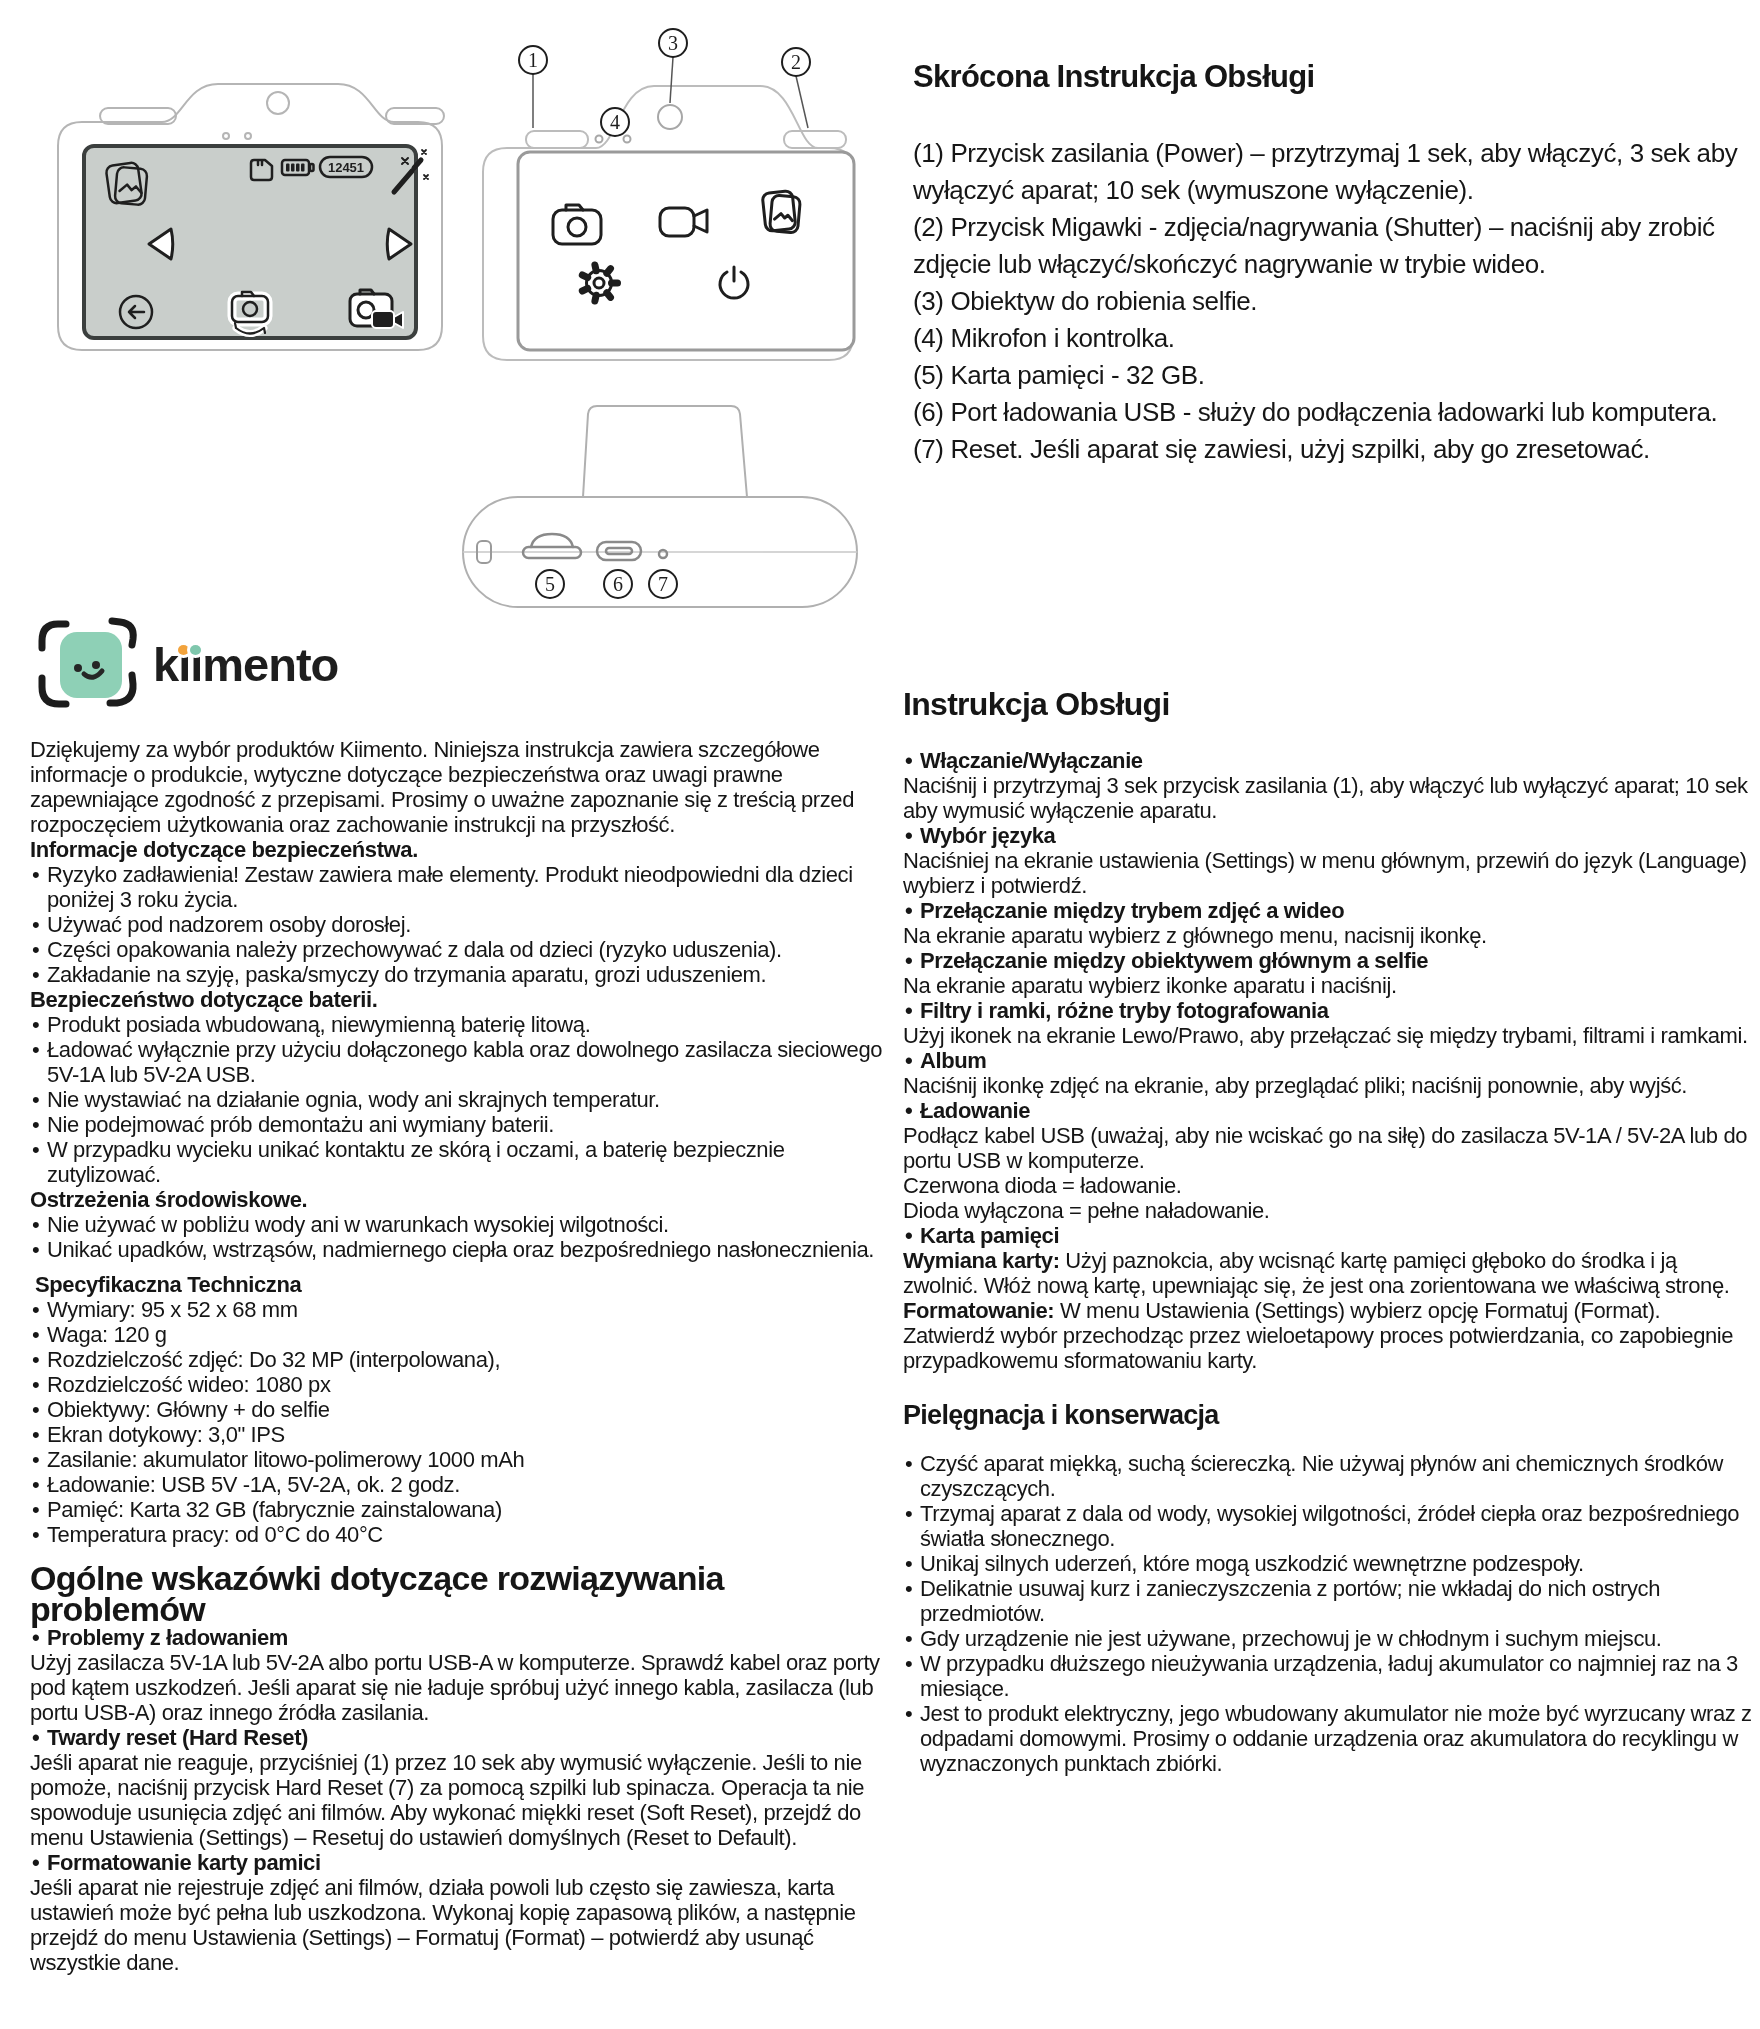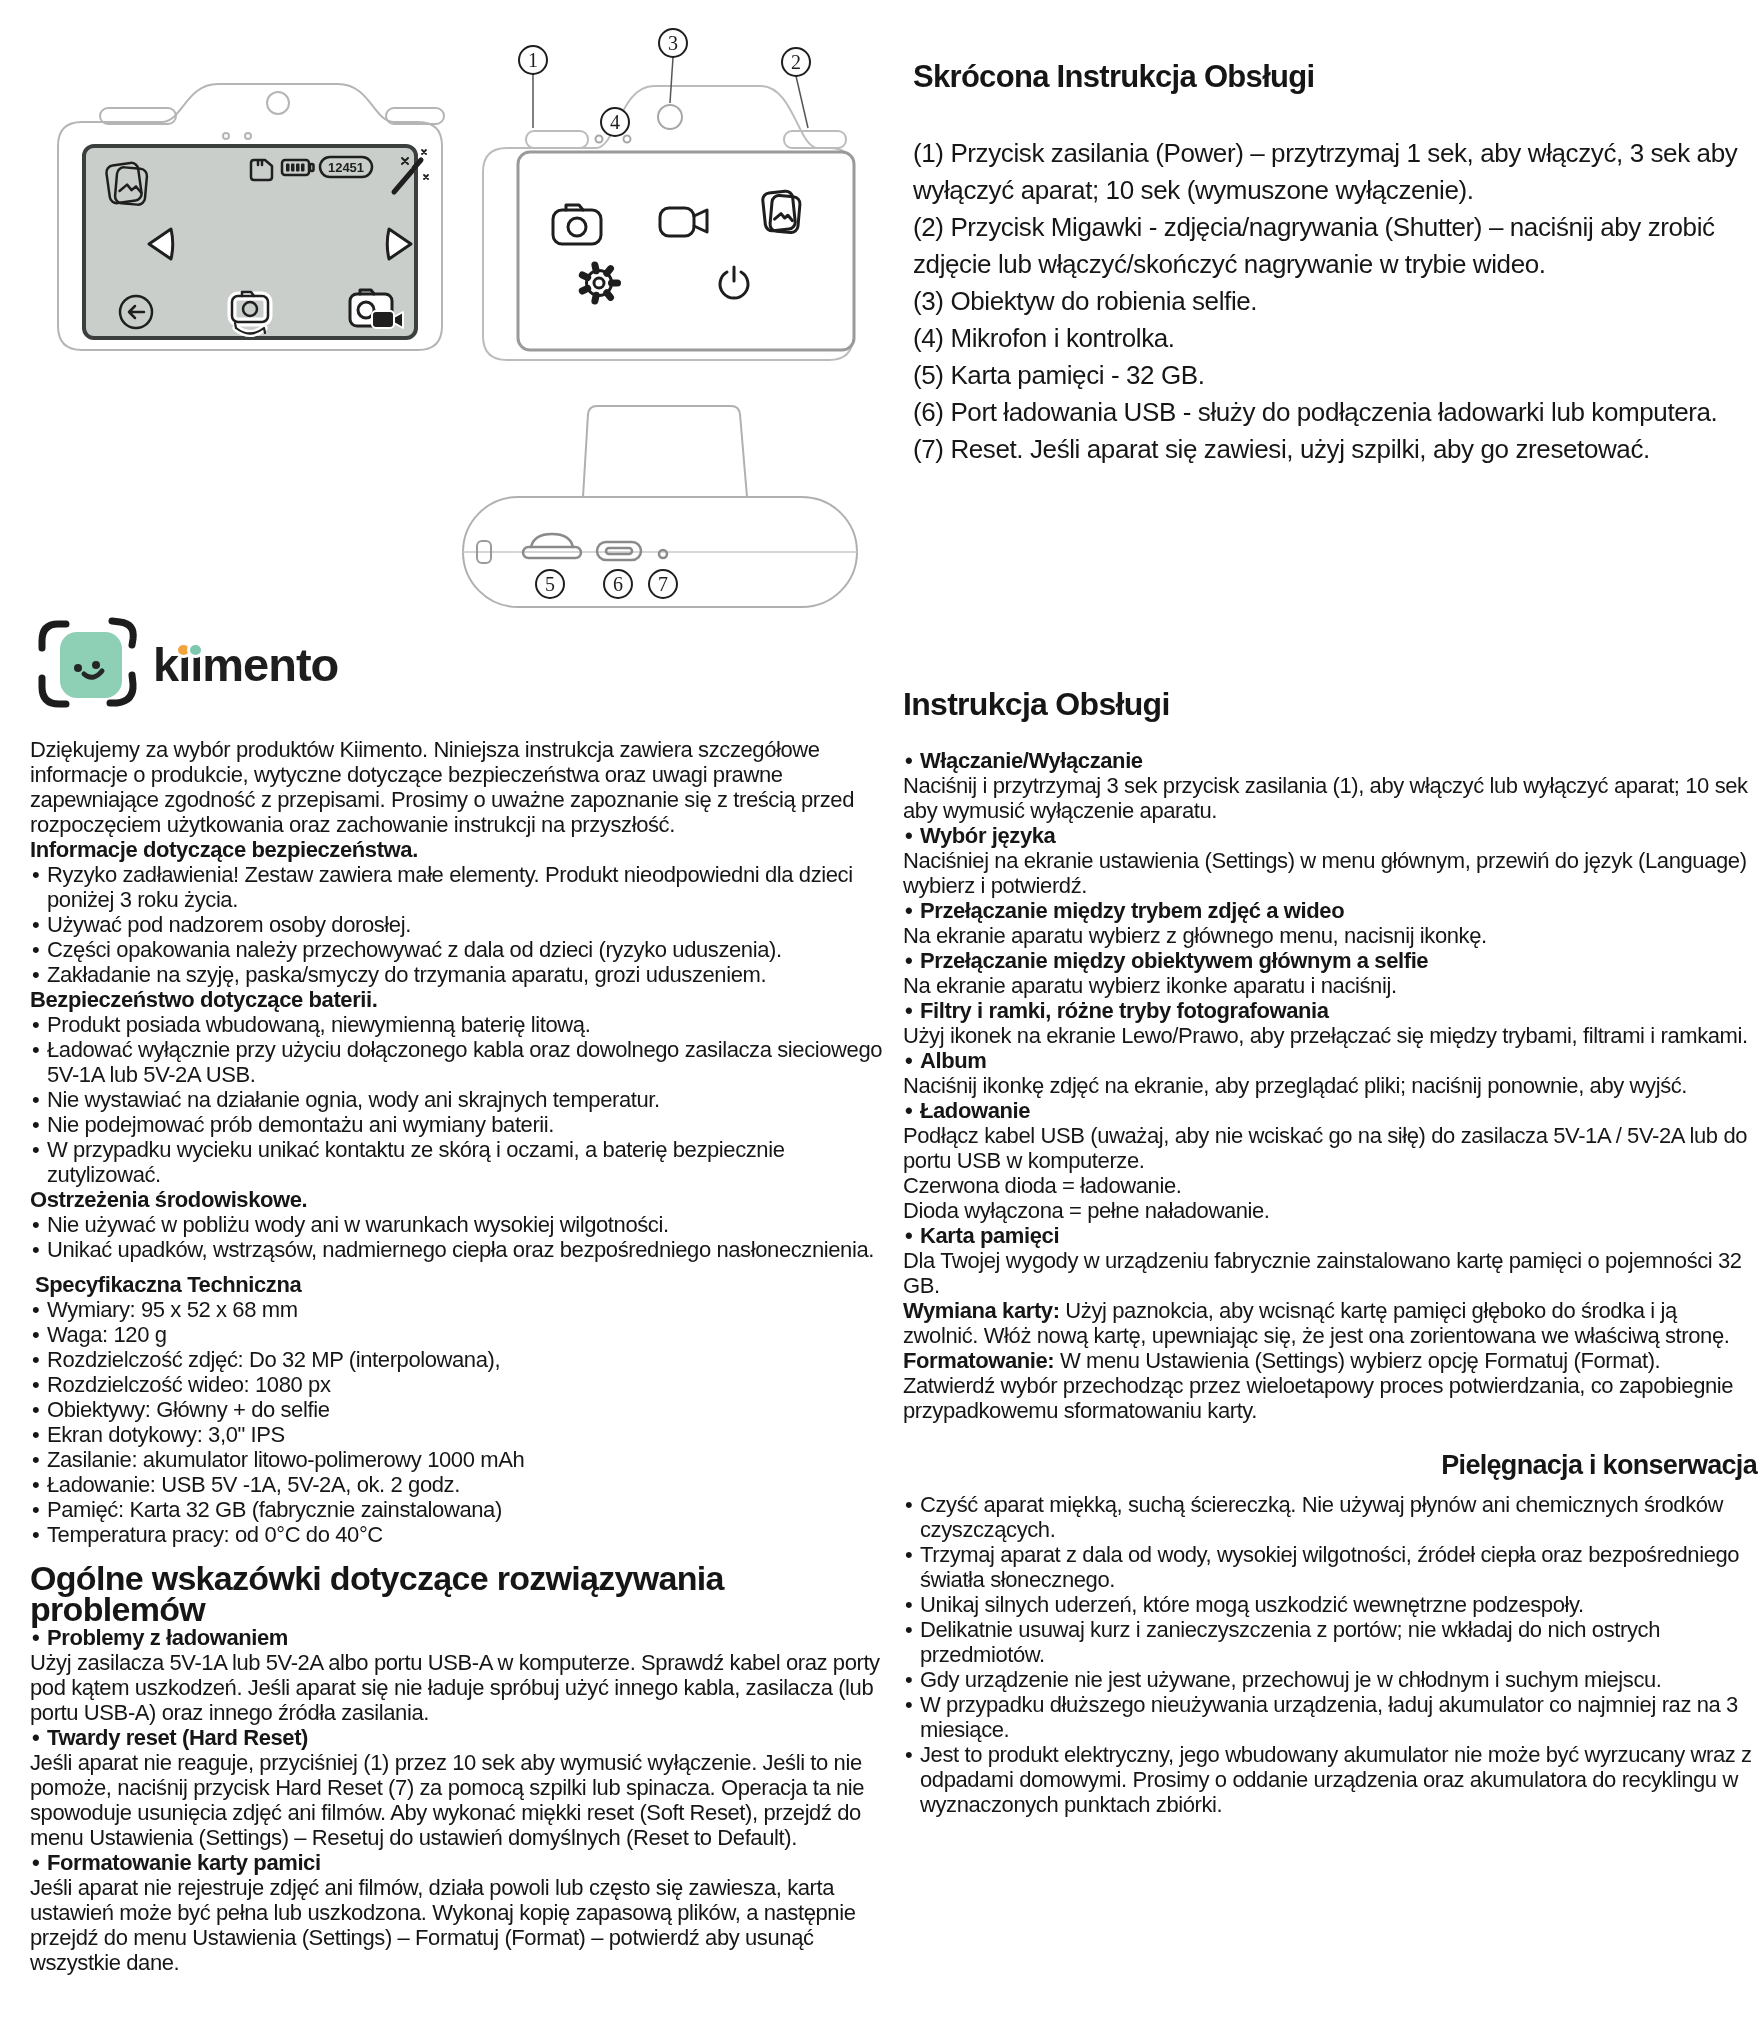--- a/index.html
+++ b/index.html
@@ -12,21 +12,21 @@
   .para,.intro{margin:0;}
   .sec-h{font-weight:bold;}
   .spec-h{padding-left:5px;margin-top:10px;}
   .sec-h-lg{font-size:34px;font-weight:bold;line-height:31px;letter-spacing:-0.7px;margin-top:16px;}
   .li{position:relative;padding-left:17px;}
   .li::before{content:"\2022";position:absolute;left:2px;}
   .bh{position:relative;padding-left:17px;font-weight:bold;}
   .bh::before{content:"\2022";position:absolute;left:2px;}
   .inline-b{font-weight:bold;}
   .usage-title{font-size:32px;font-weight:bold;line-height:33px;letter-spacing:-0.7px;margin-bottom:27px;}
-  .care-title{font-size:27px;font-weight:bold;line-height:32px;letter-spacing:-0.7px;margin-top:26px;margin-bottom:11px;text-align:right;}
+  .care-title{font-size:27px;font-weight:bold;line-height:32px;letter-spacing:-0.7px;margin-top:26px;margin-bottom:20px;}
   
   #quick-guide{position:absolute;left:913px;top:58px;width:840px;font-size:26px;line-height:37px;letter-spacing:-0.4px;}
   .qg-title{font-size:31px;font-weight:bold;letter-spacing:-0.7px;margin-bottom:40px;}
   
   .fig{position:absolute;}
   #fig-back{left:50px;top:72px;width:400px;height:290px;}
   #fig-front{left:478px;top:25px;width:400px;height:345px;}
   #fig-bottom{left:455px;top:385px;width:420px;height:245px;}
   
   #logo{position:absolute;left:36px;top:616px;display:flex;align-items:center;gap:12px;}
@@ -302,21 +302,20 @@
 
     <div class="bh">Album</div>
     <p class="para">Naciśnij ikonkę zdjęć na ekranie, aby przeglądać pliki; naciśnij ponownie, aby wyjść.</p>
 
     <div class="bh">Ładowanie</div>
     <p class="para">Podłącz kabel USB (uważaj, aby nie wciskać go na siłę) do zasilacza 5V-1A / 5V-2A lub do portu USB w komputerze.</p>
     <p class="para">Czerwona dioda = ładowanie.</p>
     <p class="para">Dioda wyłączona = pełne naładowanie.</p>
 
     <div class="bh">Karta pamięci</div>
-    <p class="para">Dla Twojej wygody w urządzeniu fabrycznie zainstalowano kartę pamięci o pojemności 32 GB.</p>
     <p class="para"><span class="inline-b">Wymiana karty:</span><span> Użyj paznokcia, aby wcisnąć kartę pamięci głęboko do środka i ją zwolnić. Włóż nową kartę, upewniając się, że jest ona zorientowana we właściwą stronę.</span></p>
     <p class="para"><span class="inline-b">Formatowanie:</span><span> W menu Ustawienia (Settings) wybierz opcję Formatuj (Format). Zatwierdź wybór przechodząc przez wieloetapowy proces potwierdzania, co zapobiegnie przypadkowemu sformatowaniu karty.</span></p>
 
     <div class="care-title">Pielęgnacja i konserwacja</div>
     <div class="li">Czyść aparat miękką, suchą ściereczką. Nie używaj płynów ani chemicznych środków czyszczących.</div>
     <div class="li">Trzymaj aparat z dala od wody, wysokiej wilgotności, źródeł ciepła oraz bezpośredniego światła słonecznego.</div>
     <div class="li">Unikaj silnych uderzeń, które mogą uszkodzić wewnętrzne podzespoły.</div>
     <div class="li">Delikatnie usuwaj kurz i zanieczyszczenia z portów; nie wkładaj do nich ostrych przedmiotów.</div>
     <div class="li">Gdy urządzenie nie jest używane, przechowuj je w chłodnym i suchym miejscu.</div>
     <div class="li">W przypadku dłuższego nieużywania urządzenia, ładuj akumulator co najmniej raz na 3 miesiące.</div>

